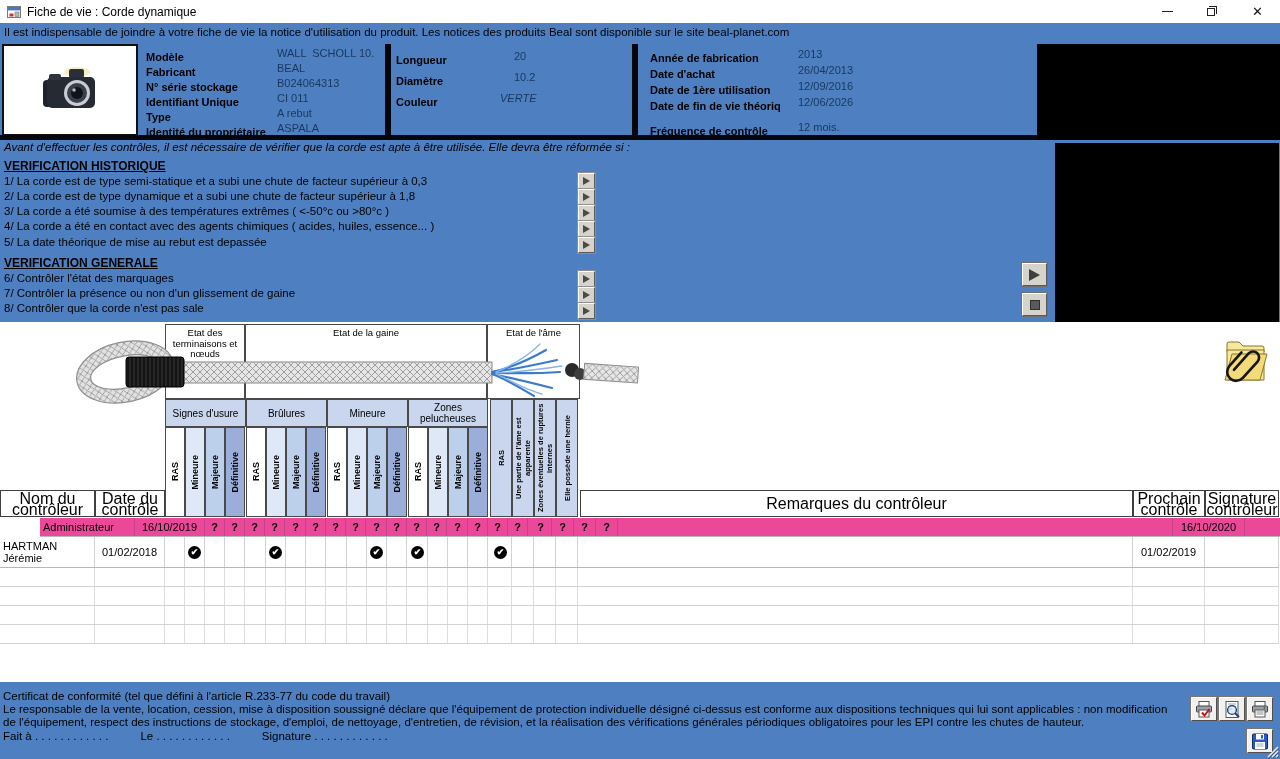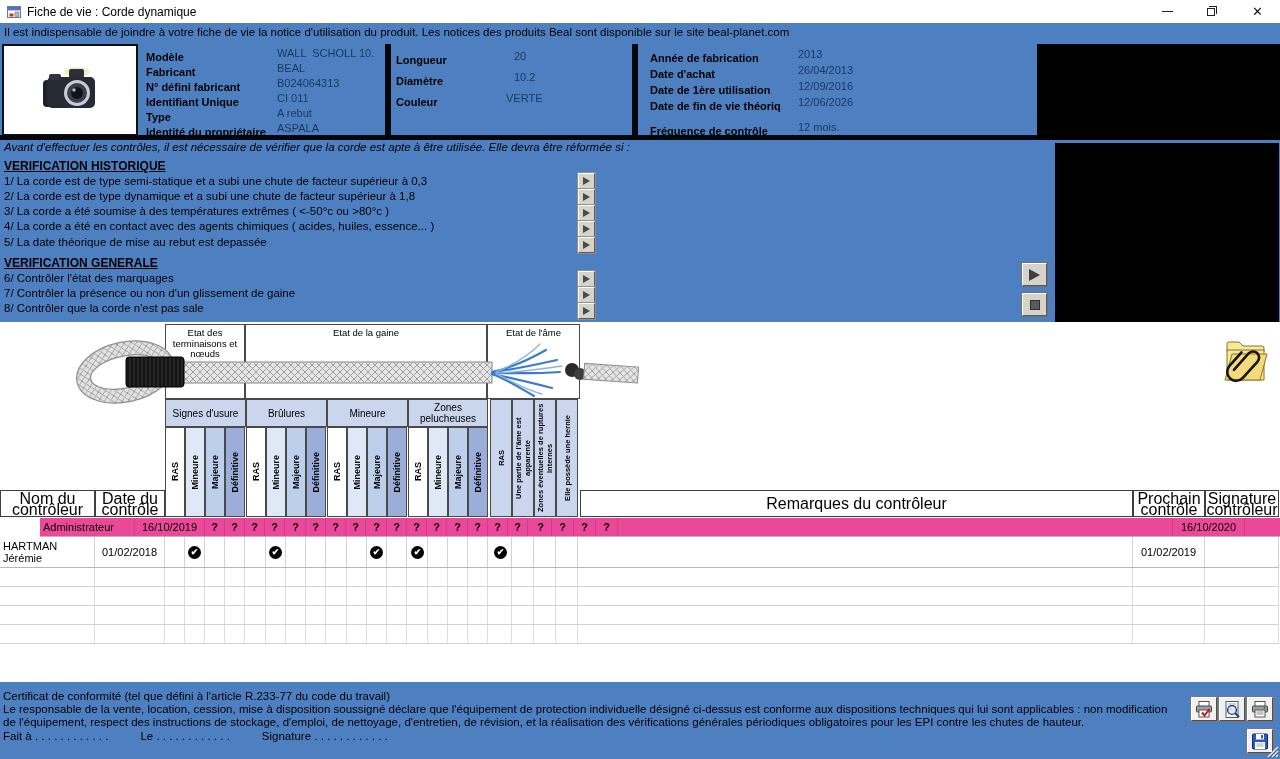--- a/index.html
+++ b/index.html
@@ -111,27 +111,27 @@
       <circle cx="37" cy="25" r="1.8" fill="#aeb6c4"></circle>
     </svg>
   </div>
   <div class="vsep" style="left:385px;"></div>
   <div class="vsep" style="left:632px;"></div>
   <div class="black-bar"></div>
   <div class="black-topright"></div>
   <div id="panels">
       <div class="info-row" style="left: 146px; top: 47px; width: 246px;"><span class="flabel">Modèle</span><span class="fvalue" style="left: 131px;">WALL  SCHOLL 10.</span></div>
       <div class="info-row" style="left: 146px; top: 62px; width: 246px;"><span class="flabel">Fabricant</span><span class="fvalue" style="left: 131px;">BEAL</span></div>
-      <div class="info-row" style="left: 146px; top: 77px; width: 246px;"><span class="flabel">N° défini fabricant</span><span class="fvalue" style="left: 131px;">B024064313</span></div>
+      <div class="info-row" style="left: 146px; top: 77px; width: 246px;"><span class="flabel">N° série stockage</span><span class="fvalue" style="left: 131px;">B024064313</span></div>
       <div class="info-row" style="left: 146px; top: 92px; width: 246px;"><span class="flabel">Identifiant Unique</span><span class="fvalue" style="left: 131px;">CI 011</span></div>
       <div class="info-row" style="left: 146px; top: 107px; width: 246px;"><span class="flabel">Type</span><span class="fvalue" style="left: 131px;">A rebut</span></div>
       <div class="info-row" style="left: 146px; top: 122px; width: 246px;"><span class="flabel">Identité du propriétaire</span><span class="fvalue" style="left: 131px;">ASPALA</span></div>
       <div class="info-row" style="left: 396px; top: 50px; width: 240px;"><span class="flabel">Longueur</span><span class="fvalue" style="left: 118px;">20</span></div>
       <div class="info-row" style="left: 396px; top: 71px; width: 240px;"><span class="flabel">Diamètre</span><span class="fvalue" style="left: 118px;">10.2</span></div>
-      <div class="info-row" style="left: 396px; top: 92px; width: 240px;"><span class="flabel">Couleur</span><span class="fvalue" style="left: 110px;">VERTE</span></div>
+      <div class="info-row" style="left: 396px; top: 92px; width: 240px;"><span class="flabel">Couleur</span><span class="fvalue" style="left: 104px; font-style: italic;">VERTE</span></div>
       <div class="info-row" style="left: 650px; top: 48px; width: 380px;"><span class="flabel">Année de fabrication</span><span class="fvalue" style="left: 148px;">2013</span></div>
       <div class="info-row" style="left: 650px; top: 64px; width: 380px;"><span class="flabel">Date d'achat</span><span class="fvalue" style="left: 148px;">26/04/2013</span></div>
       <div class="info-row" style="left: 650px; top: 80px; width: 380px;"><span class="flabel">Date de 1ère utilisation</span><span class="fvalue" style="left: 148px;">12/09/2016</span></div>
       <div class="info-row" style="left: 650px; top: 96px; width: 380px;"><span class="flabel">Date de fin de vie théoriq</span><span class="fvalue" style="left: 148px;">12/06/2026</span></div>
     </div>
   <div class="info-row" style="left:650px;top:121px;width:380px;">
     <span class="flabel">Fréquence de contrôle</span>
     <span class="fvalue" style="left:148px;">12 mois.</span>
   </div>
 

